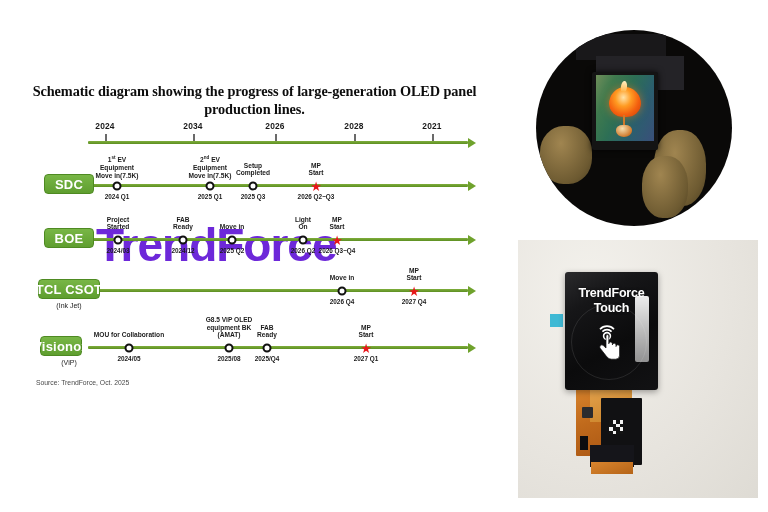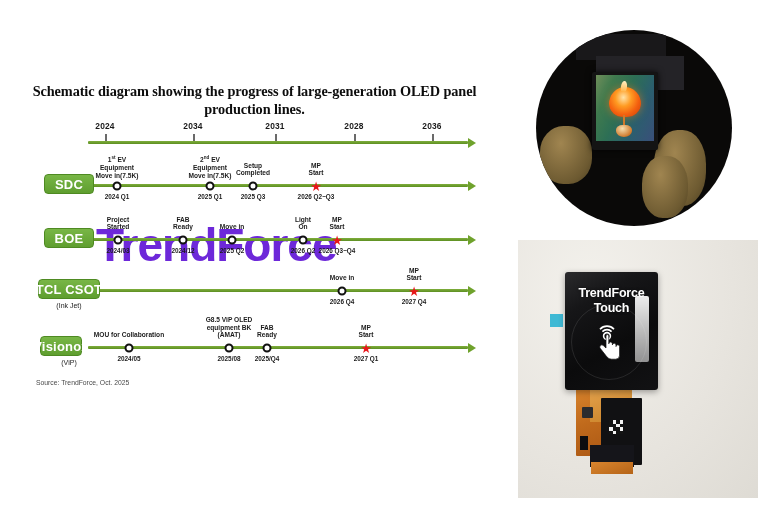--- a/index.html
+++ b/index.html
@@ -292,25 +292,25 @@
   <div id="chart-title">Schematic diagram showing the progress of large-generation OLED panel production lines.</div>
 
   <div id="axis-area">
       <div class="axis-line" style="left:88px;top:141px;width:380px;"></div>
       <div class="axis-arrow" style="left:468px;top:137.5px;"></div>
       <div class="year-tick" style="left:105px;top:134px;"></div>
       <div class="year-label" style="left:105px;top:121px;">2024</div>
       <div class="year-tick" style="left:193px;top:134px;"></div>
       <div class="year-label" style="left:193px;top:121px;">2034</div>
       <div class="year-tick" style="left:275px;top:134px;"></div>
-      <div class="year-label" style="left:275px;top:121px;">2031</div>
+      <div class="year-label" style="left:275px;top:121px;">2026</div>
       <div class="year-tick" style="left:354px;top:134px;"></div>
       <div class="year-label" style="left:354px;top:121px;">2028</div>
       <div class="year-tick" style="left:432px;top:134px;"></div>
-      <div class="year-label" style="left:432px;top:121px;">2036</div>
+      <div class="year-label" style="left:432px;top:121px;">2021</div>
       <div class="axis-line" style="left:88px;top:184px;width:380px;"></div>
       <div class="axis-arrow" style="left:468px;top:180.5px;"></div>
       <div class="company-pill" style="left:44px;top:174px;width:50px;height:20px;">SDC</div>
       <div class="ms-dot" style="left:117px;top:185.5px;"></div>
       <div class="ms-top" style="left:117px;top:154.2px;">1<sup>st</sup> EV<br>Equipment<br>Move in(7.5K)</div>
       <div class="ms-bot" style="left:117px;top:193px;">2024 Q1</div>
       <div class="ms-dot" style="left:210px;top:185.5px;"></div>
       <div class="ms-top" style="left:210px;top:154.2px;">2<sup>nd</sup> EV<br>Equipment<br>Move in(7.5K)</div>
       <div class="ms-bot" style="left:210px;top:193px;">2025 Q1</div>
       <div class="ms-dot" style="left:253px;top:185.5px;"></div>

